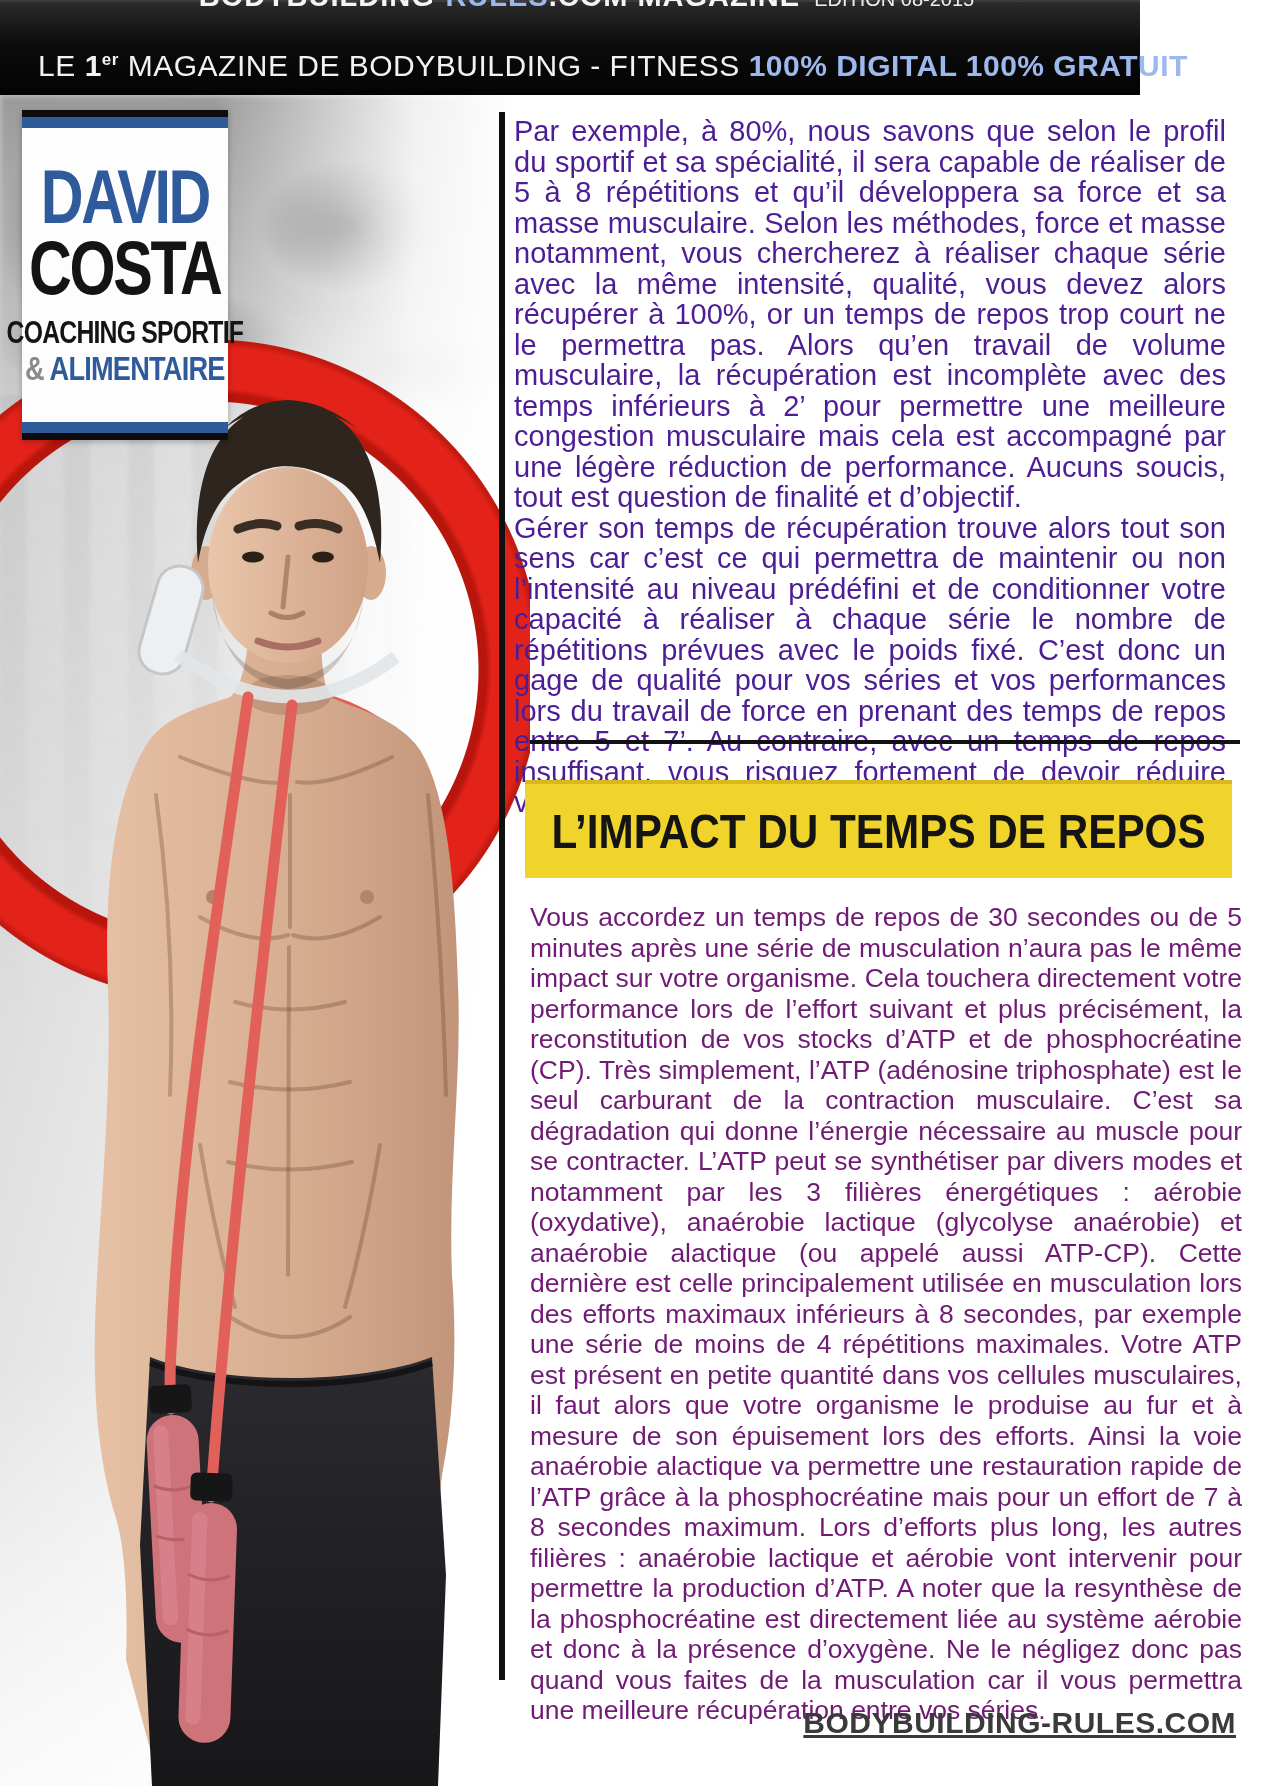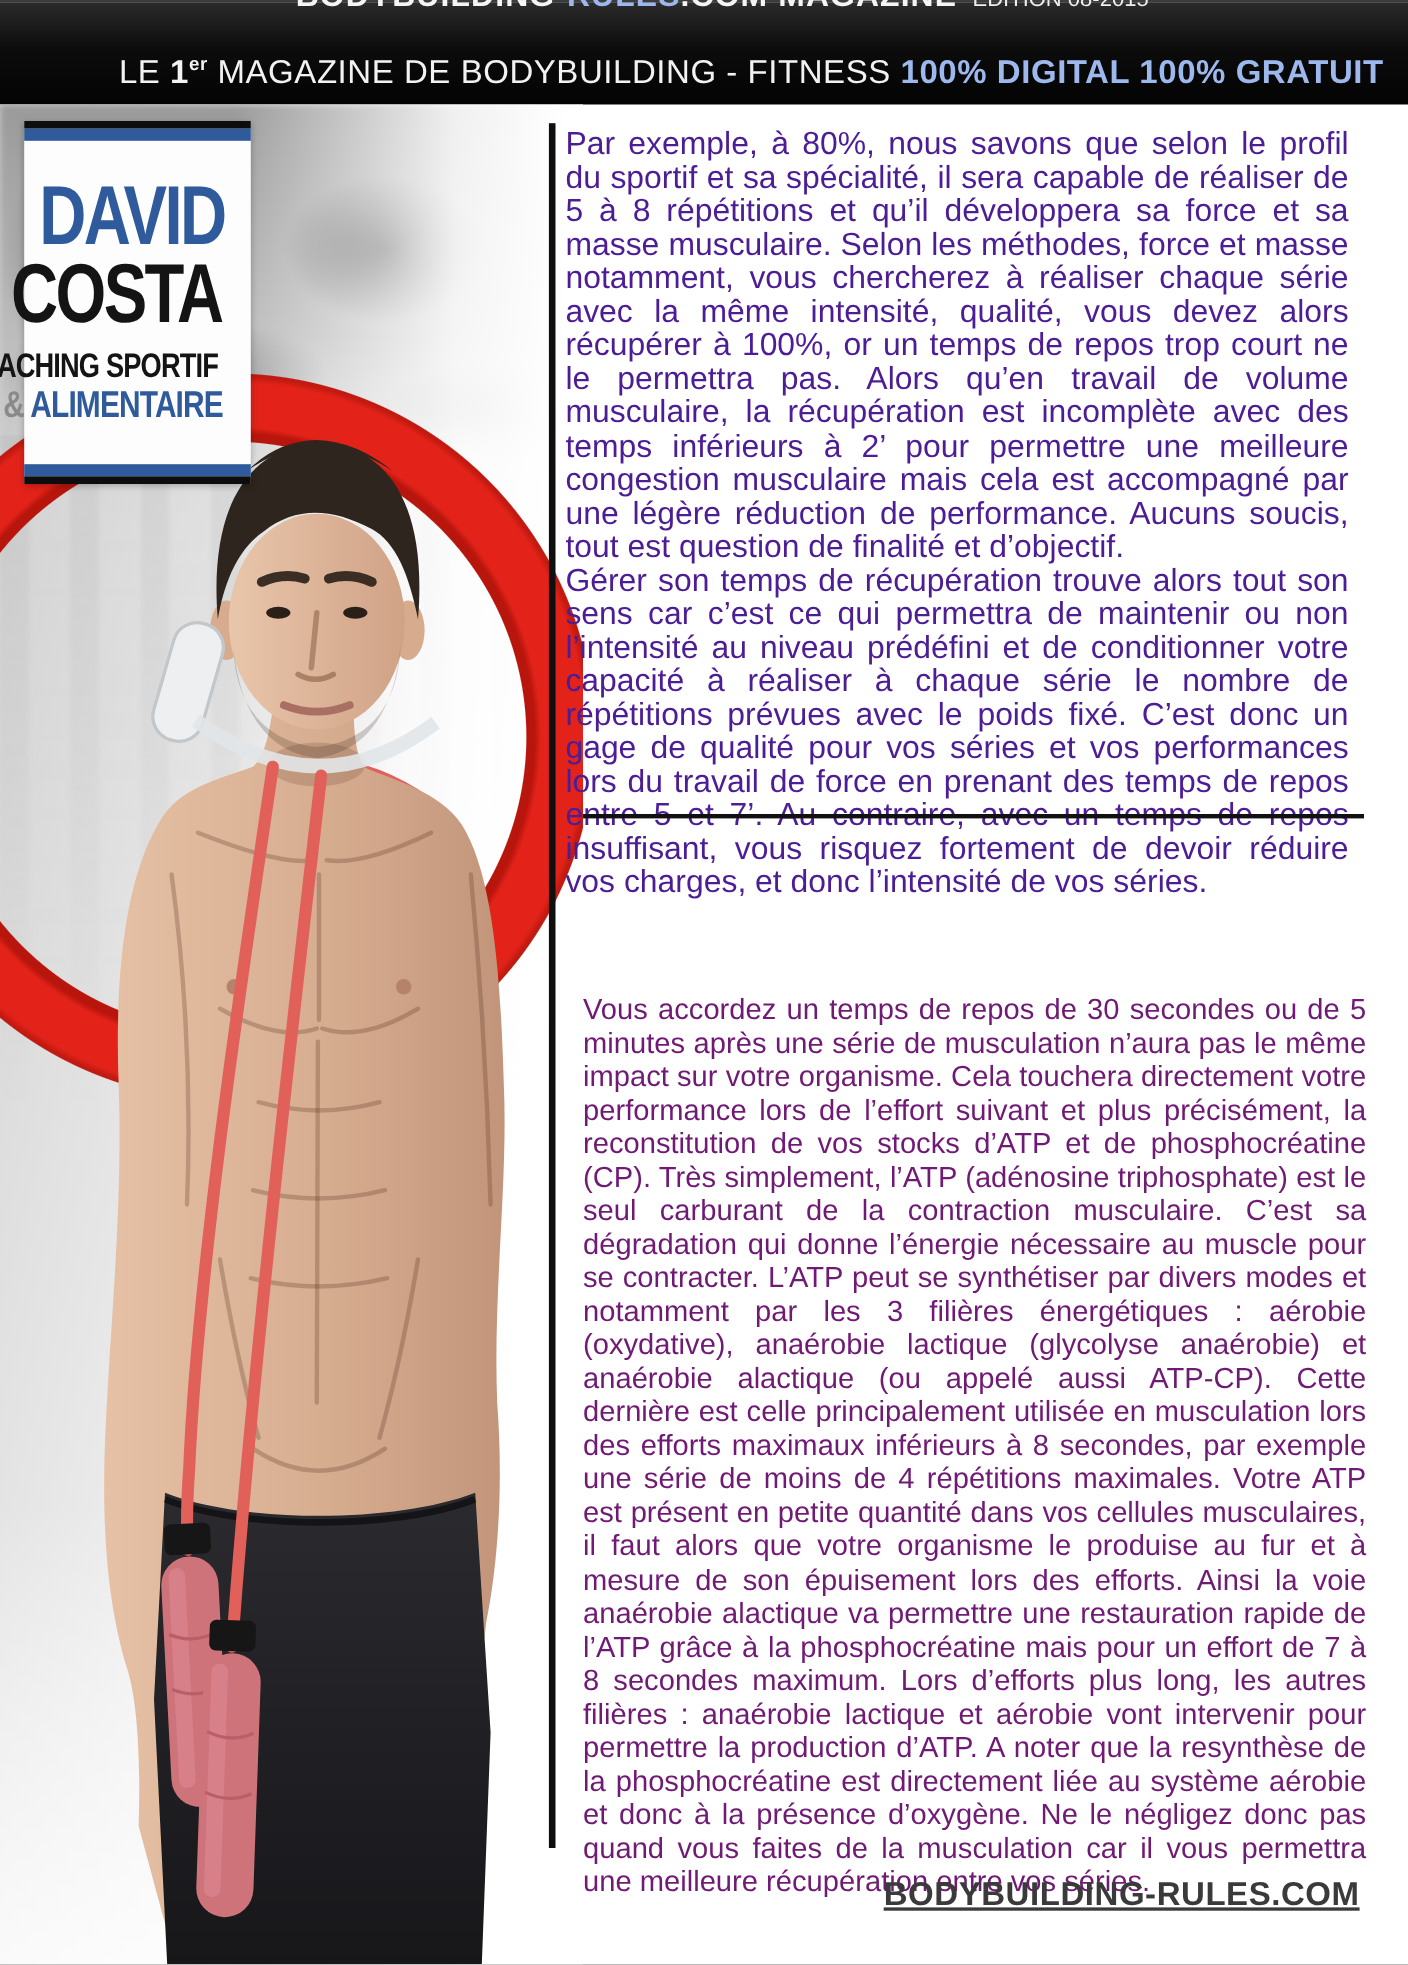--- a/index.html
+++ b/index.html
@@ -1,20 +1,20 @@
 <!DOCTYPE html>
 <html lang="fr"><head>
 <meta charset="utf-8">
 <style>
   html,body{margin:0;padding:0;background:#888;}
   .page{position:relative;width:1280px;height:1786px;background:#ffffff;overflow:hidden;
         font-family:"Liberation Sans", sans-serif;margin:0 auto;}
 
   
-  .masthead{position:absolute;left:0;top:0;width:1280px;height:95px;
+  .masthead{position:absolute;left:0;top:0;width:1140px;height:95px;
     background:linear-gradient(to bottom,#2b2b2b 0,#0c0c0c 45%,#030303 100%);
     border-top:2px solid #3c3c3c;box-sizing:border-box;
     display:flex;flex-direction:column;align-items:center;justify-content:center;gap:2px;padding-left:33px;}
   .m-line1{display:flex;align-items:baseline;white-space:pre;color:#f5f5f5;
     font-weight:700;font-size:29px;letter-spacing:1px;}
   .m-line1 .edition{font-weight:400;font-size:20px;letter-spacing:0;margin-left:14px;color:#eeeeee;}
   .m-line2{white-space:pre;color:#f2f2f2;font-size:30px;font-weight:400;letter-spacing:.5px;}
   .m-line2 b{font-weight:700;}
   .m-line2 sup{font-size:17px;vertical-align:super;line-height:0;}
   .accent-blue{color:#9cb8ec;}
@@ -42,21 +42,21 @@
   .red-ring{position:absolute;left:-120px;top:245px;width:660px;height:660px;
     background:radial-gradient(circle at 50% 50%, rgba(0,0,0,0) 0 268px, #b8150c 269px 276px, #e3231a 282px 322px, #c11a10 328px 330px, rgba(0,0,0,0) 331px);}
   .athlete{position:absolute;left:0;top:0;width:530px;height:1691px;}
 
   
   .logo-card{position:absolute;left:22px;top:110px;width:206px;height:330px;background:#fdfdfd;
     box-shadow:0 2px 6px rgba(0,0,0,.25);display:flex;flex-direction:column;align-items:center;}
   .stripe{width:100%;}
   .stripe.black{height:7px;background:#0d0d0d;}
   .stripe.blue{height:11px;background:#2f5a9b;}
-  .logo-body{flex:1;display:flex;flex-direction:column;align-items:flex-end;justify-content:center;width:100%;}
+  .logo-body{flex:1;display:flex;flex-direction:column;align-items:center;justify-content:center;width:100%;}
   .logo-first{font-size:76px;font-weight:700;color:#2f5a9b;line-height:.92;
     transform:scaleX(.78);letter-spacing:-3px;}
   .logo-last{font-size:76px;font-weight:700;color:#141414;line-height:.95;
     transform:scaleX(.78);letter-spacing:-3px;}
   .logo-tag1{font-size:31px;font-weight:700;color:#141414;line-height:1.15;margin-top:10px;
     transform:scaleX(.8);letter-spacing:-1px;white-space:nowrap;}
   .logo-tag2{font-size:34px;font-weight:700;line-height:1.1;transform:scaleX(.8);
     letter-spacing:-1px;white-space:nowrap;}
   .logo-tag2 .amp{color:#8a8a8a;}
   .logo-tag2 .rest{color:#2f5a9b;}
@@ -229,20 +229,23 @@
 
   <div class="v-divider"></div>
 
   <main class="article-col">
     <p>Par exemple, à 80%, nous savons que selon le profil du sportif et sa spécialité, il sera capable de réaliser de 5 à 8 répétitions et qu’il développera sa force et sa masse musculaire. Selon les méthodes, force et masse notamment, vous chercherez à réaliser chaque série avec la même intensité, qualité, vous devez alors récupérer à 100%, or un temps de repos trop court ne le permettra pas. Alors qu’en travail de volume musculaire, la récupération est incomplète avec des temps inférieurs à 2’ pour permettre une meilleure congestion musculaire mais cela est accompagné par une légère réduction de performance. Aucuns soucis, tout est question de finalité et d’objectif.</p>
     <p>Gérer son temps de récupération trouve alors tout son sens car c’est ce qui permettra de maintenir ou non l’intensité au niveau prédéfini et de conditionner votre capacité à réaliser à chaque série le nombre de répétitions prévues avec le poids fixé. C’est donc un gage de qualité pour vos séries et vos performances lors du travail de force en prenant des temps de repos entre 5 et 7’. Au contraire, avec un temps de repos insuffisant, vous risquez fortement de devoir réduire vos charges, et donc l’intensité de vos séries.</p>
   </main>
 
   <div class="h-rule"></div>
 
+  <div class="banner">
+    <h1>L’IMPACT DU TEMPS DE REPOS</h1>
+  </div>
 
   <div class="article-col2">
     <p>Vous accordez un temps de repos de 30 secondes ou de 5 minutes après une série de musculation n’aura pas le même impact sur votre organisme. Cela touchera directement votre performance lors de l’effort suivant et plus précisément, la reconstitution de vos stocks d’ATP et de phosphocréatine (CP). Très simplement, l’ATP (adénosine triphosphate) est le seul carburant de la contraction musculaire. C’est sa dégradation qui donne l’énergie nécessaire au muscle pour se contracter. L’ATP peut se synthétiser par divers modes et notamment par les 3 filières énergétiques : aérobie (oxydative), anaérobie lactique (glycolyse anaérobie) et anaérobie alactique (ou appelé aussi ATP-CP). Cette dernière est celle principalement utilisée en musculation lors des efforts maximaux inférieurs à 8 secondes, par exemple une série de moins de 4 répétitions maximales. Votre ATP est présent en petite quantité dans vos cellules musculaires, il faut alors que votre organisme le produise au fur et à mesure de son épuisement lors des efforts. Ainsi la voie anaérobie alactique va permettre une restauration rapide de l’ATP grâce à la phosphocréatine mais pour un effort de 7 à 8 secondes maximum. Lors d’efforts plus long, les autres filières : anaérobie lactique et aérobie vont intervenir pour permettre la production d’ATP. A noter que la resynthèse de la phosphocréatine est directement liée au système aérobie et donc à la présence d’oxygène. Ne le négligez donc pas quand vous faites de la musculation car il vous permettra une meilleure récupération entre vos séries.</p>
   </div>
 
   <div class="site-footer">BODYBUILDING-RULES.COM</div>
 
 </div>
 
 </body></html>

